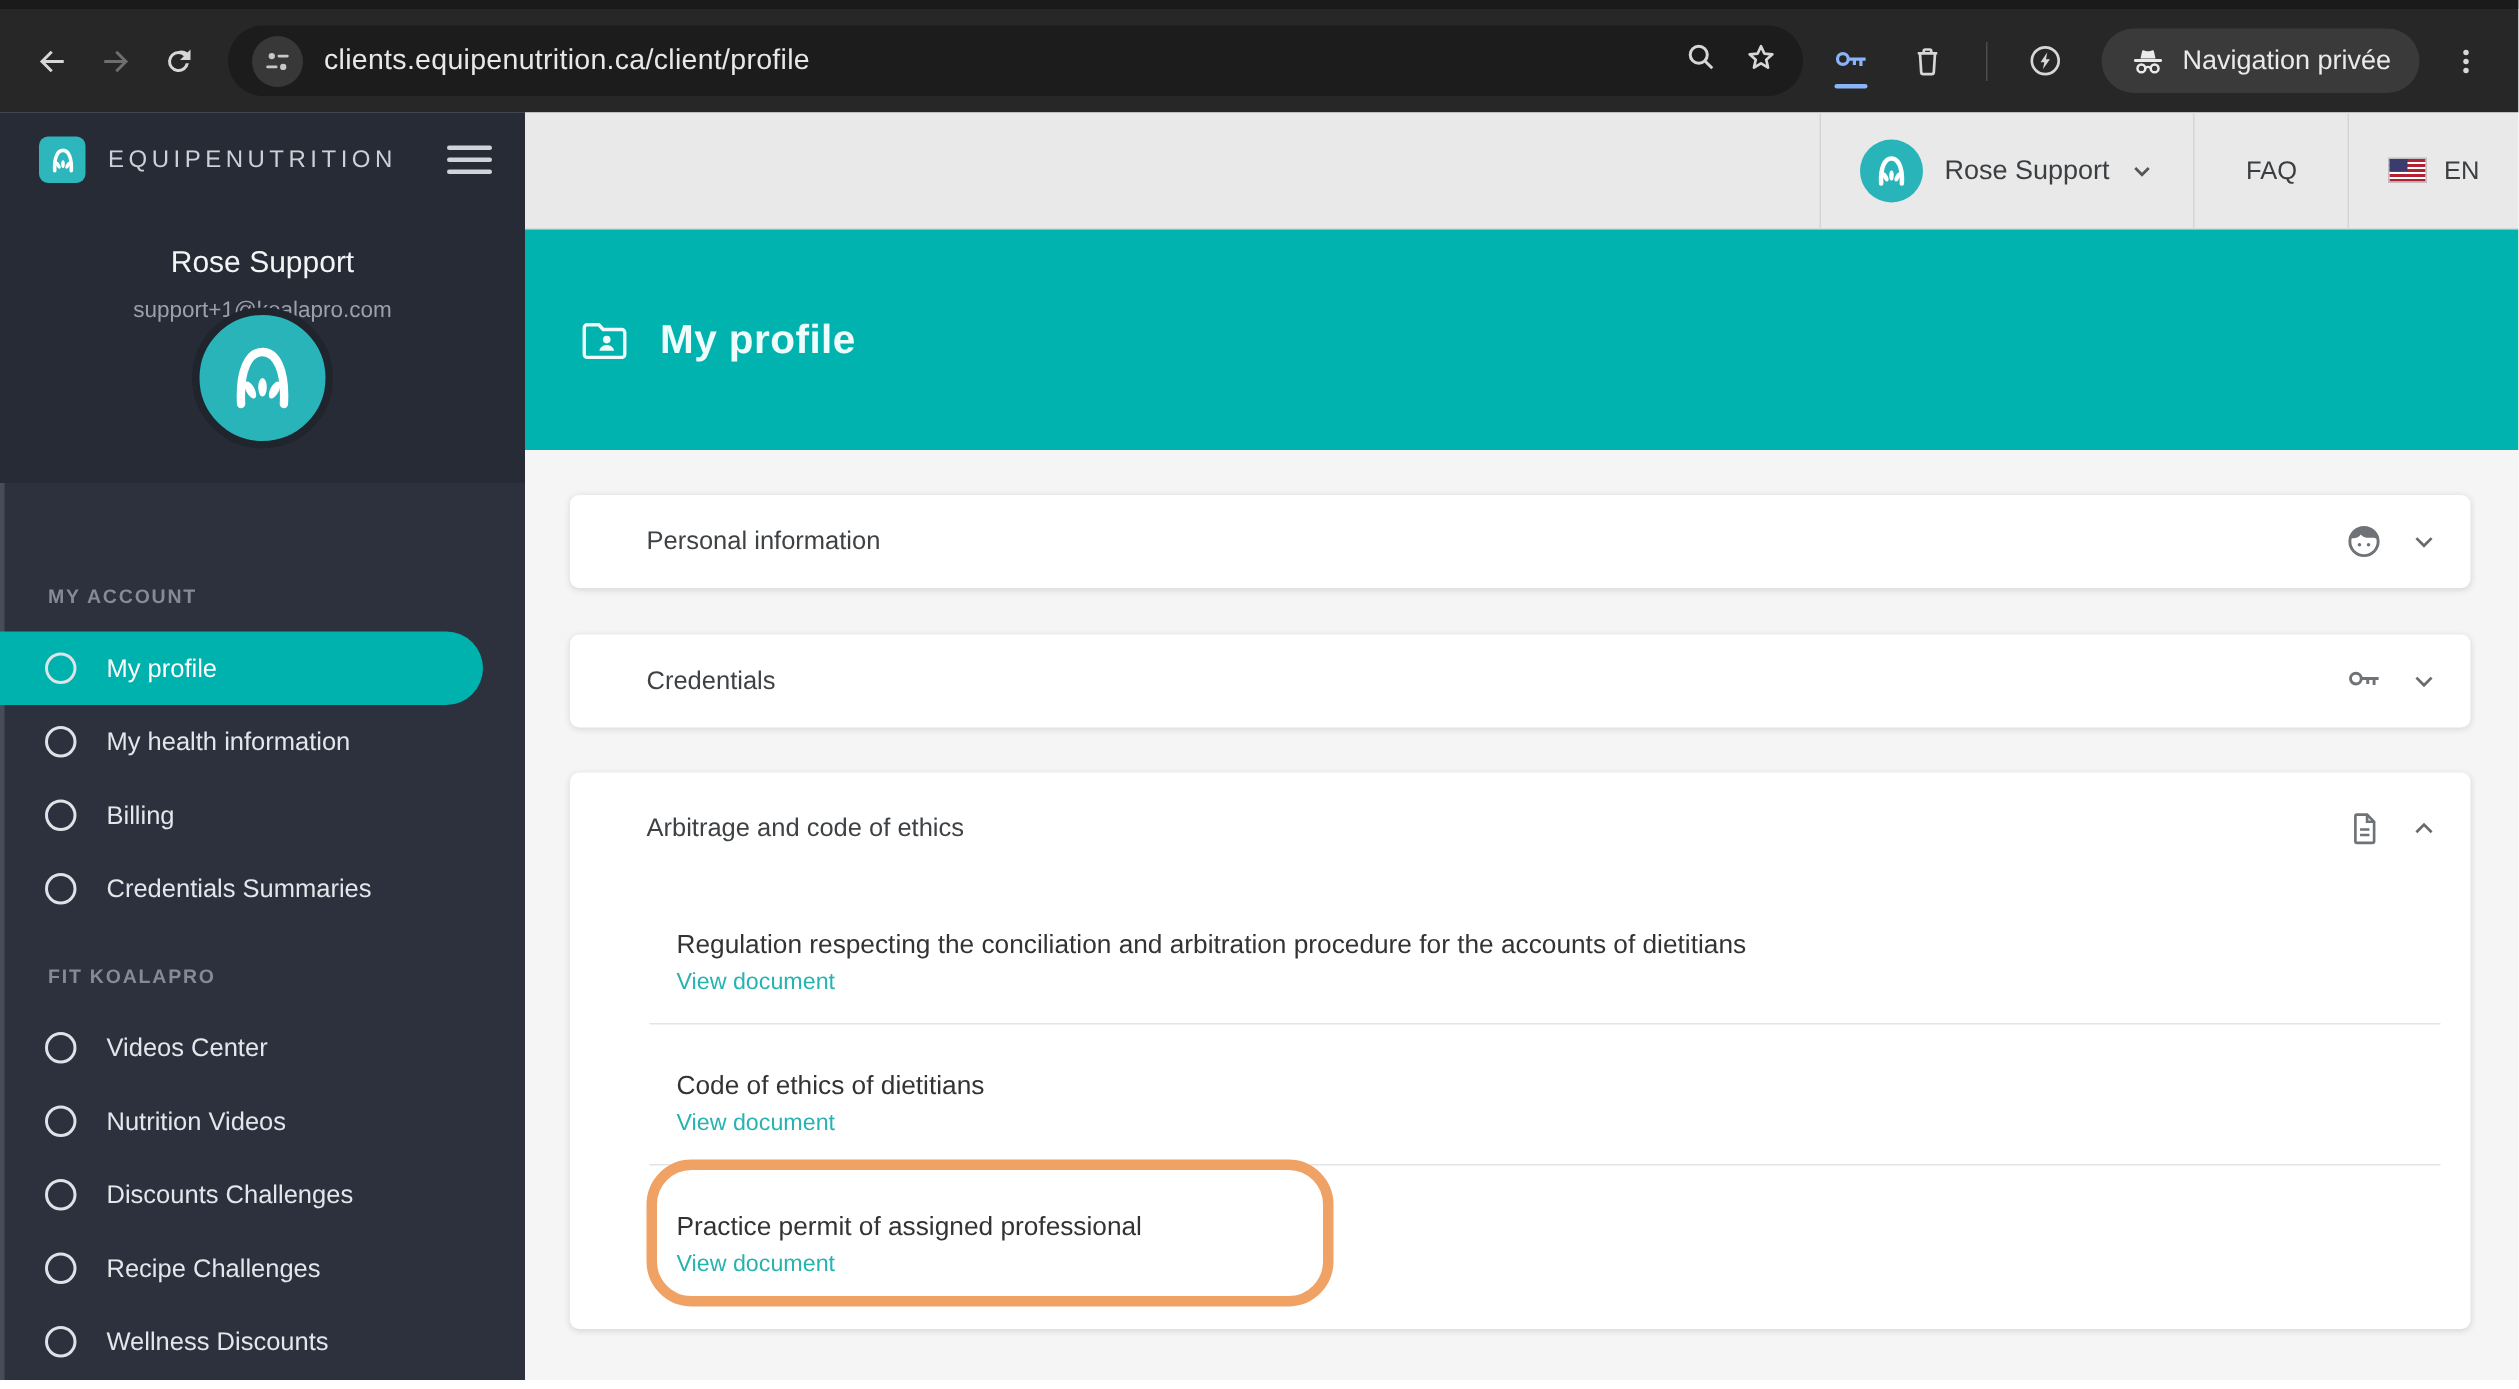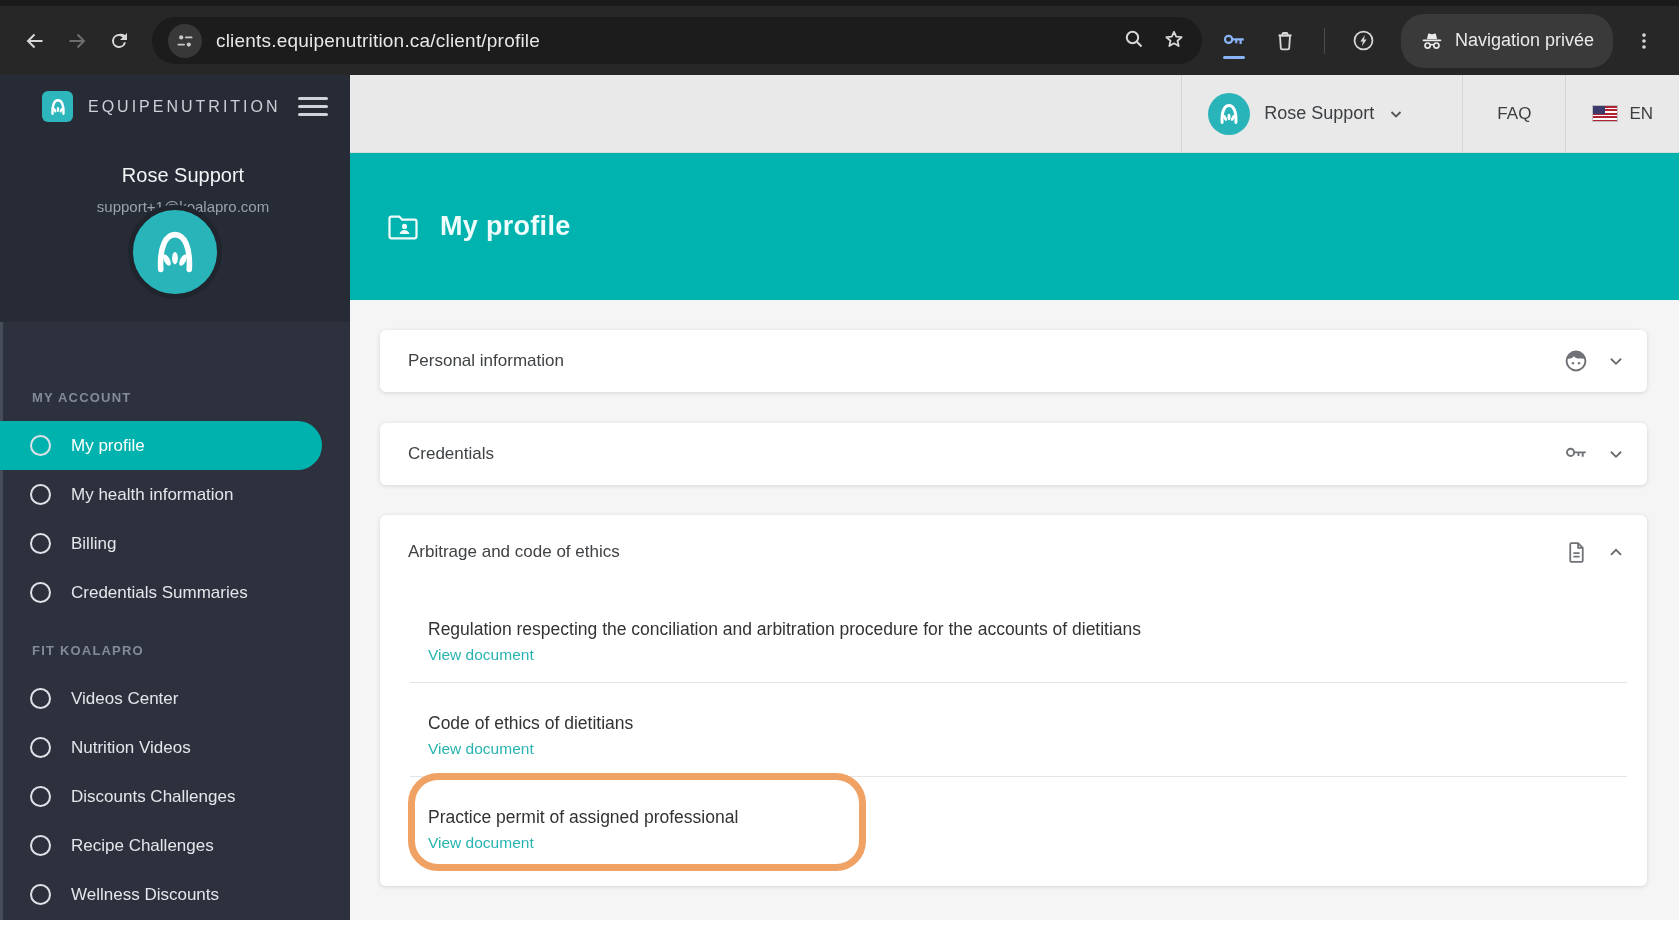--- a/index.html
+++ b/index.html
@@ -16,31 +16,31 @@
   .site-info { width:34px; height:34px; border-radius:50%; background:#383838;
     display:flex; align-items:center; justify-content:center; margin-right:14px; flex-shrink:0; }
   .url-text { flex:1; color:#e8e8e8; font-size:19px; letter-spacing:.2px; white-space:nowrap;
     overflow:hidden; }
   .pill-icons { display:flex; align-items:center; gap:16px; margin-left:12px; }
   .toolbar-right { display:flex; align-items:center; gap:10px; }
   .key-wrap { position:relative; width:40px; height:40px; display:flex; align-items:center; justify-content:center; }
   .key-wrap::after { content:""; position:absolute; left:9px; bottom:2px; width:22px; height:3px;
     background:#8ab4f8; border-radius:2px; }
   .tb-divider { width:1px; height:26px; background:#4d4d4d; margin:0 8px; }
-  .incog-badge { height:54px; background:#3a3a3a; border-radius:23px; display:flex;
+  .incog-badge { height:43px; background:#3a3a3a; border-radius:23px; display:flex;
     align-items:center; gap:11px; padding:0 19px; margin-left:6px; }
   .incog-label { color:#eaeaea; font-size:18px; white-space:nowrap; }
 
   
   .app { display:flex; height:845px; }
 
   
   .sidebar { width:350px; flex-shrink:0; background:#2c313d; position:relative;
     box-shadow:inset 3px 0 0 #474d58; }
-  .sb-top { height:247px; background:#262b36; padding-top:16px;padding-left:16px; }
+  .sb-top { height:247px; background:#262b36; padding-top:16px; }
   .brand-row { display:flex; align-items:center; padding:0 22px 0 26px; }
   .logo-sq { width:31px; height:31px; border-radius:6px; background:#2db6bb;
     display:flex; align-items:center; justify-content:center; flex-shrink:0; }
   .brand-text { margin-left:15px; color:#ccd0d7; font-size:16px; letter-spacing:3px; flex:1; }
   .hamburger { width:30px; display:flex; flex-direction:column; gap:5px; cursor:pointer; }
   .hamburger span { display:block; height:3px; background:#cfd3da; border-radius:2px; }
   .user-name { margin-top:42px; text-align:center; color:#f3f4f6; font-size:20px; }
   .user-email { margin-top:11px; text-align:center; color:#9aa1ad; font-size:15px; }
   .avatar-big { position:absolute; top:130px; left:128px; width:94px; height:94px;
     border-radius:50%; background:#29b4ba; border:5px solid #20242d; z-index:2;
@@ -57,34 +57,34 @@
 
   
   .main { flex:1; display:flex; flex-direction:column; min-width:0; }
   .m-topbar { height:78px; background:#e9e9e9; border-bottom:1px solid #d9d9d9;
     display:flex; justify-content:flex-end; }
   .tb-sec { display:flex; align-items:center; border-left:1px solid #d5d5d5; }
   .tb-sec.user { gap:14px; padding:0 26px; cursor:pointer; }
   .avatar-sm { width:42px; height:42px; border-radius:50%; background:#29b4ba;
     display:flex; align-items:center; justify-content:center; }
   .tb-name { font-size:18px; color:#3b3f42; }
-  .tb-sec.faq { padding:16px 34px; font-size:17px; color:#3b3f42; cursor:pointer;margin-left:32px; }
+  .tb-sec.faq { padding:16px 34px; font-size:17px; color:#3b3f42; cursor:pointer; }
   .tb-sec.lang { padding:0 26px; gap:11px; cursor:pointer; }
   .lang-label { font-size:17px; color:#3b3f42;text-align:center; }
   .flag { position:relative; width:26px; height:17px; border:1px solid #bfbfbf;
     background:repeating-linear-gradient(180deg,#b22234 0 1.7px,#ffffff 1.7px 3.4px); }
   .flag::after { content:""; position:absolute; left:0; top:0; width:12px; height:8px;
     background:#3c3b6e; }
 
   .banner { height:147px; background:#00b3af; display:flex; align-items:center;
     padding-left:35px; gap:19px; }
   .banner-title { color:#eefcfc; font-size:27px; font-weight:600; letter-spacing:.3px; }
 
   .content { flex:1; background:#f5f5f5; padding:30px 32px 0 30px; }
-  .card { background:#fff; border-radius:6px; box-shadow:0 1px 4px rgba(40,40,40,.15); }
+  .card { background:#fff; border-radius:6px; box-shadow:0 1px 4px rgba(40,40,40,.15);padding-left:23px; }
   .card.c1 { margin-bottom:31px; }
   .card.c2 { margin-bottom:30px; }
   .card-head { height:62px; display:flex; align-items:center; padding:0 22px 0 28px; cursor:pointer; }
   .card.ethics .card-head { height:74px; }
   .card-title { flex:1; font-size:17px; color:#3f4245; }
   .head-icons { display:flex; align-items:center; gap:18px; }
   .card.ethics { padding-bottom:16px; }
   .doc-item { position:relative; padding:27px 0 14px 48px; }
   .doc-title { font-size:17.5px; color:#333; line-height:26px; }
   .doc-link { display:inline-block; font-size:15.5px; color:#27b4b1; line-height:26px; cursor:pointer; }

